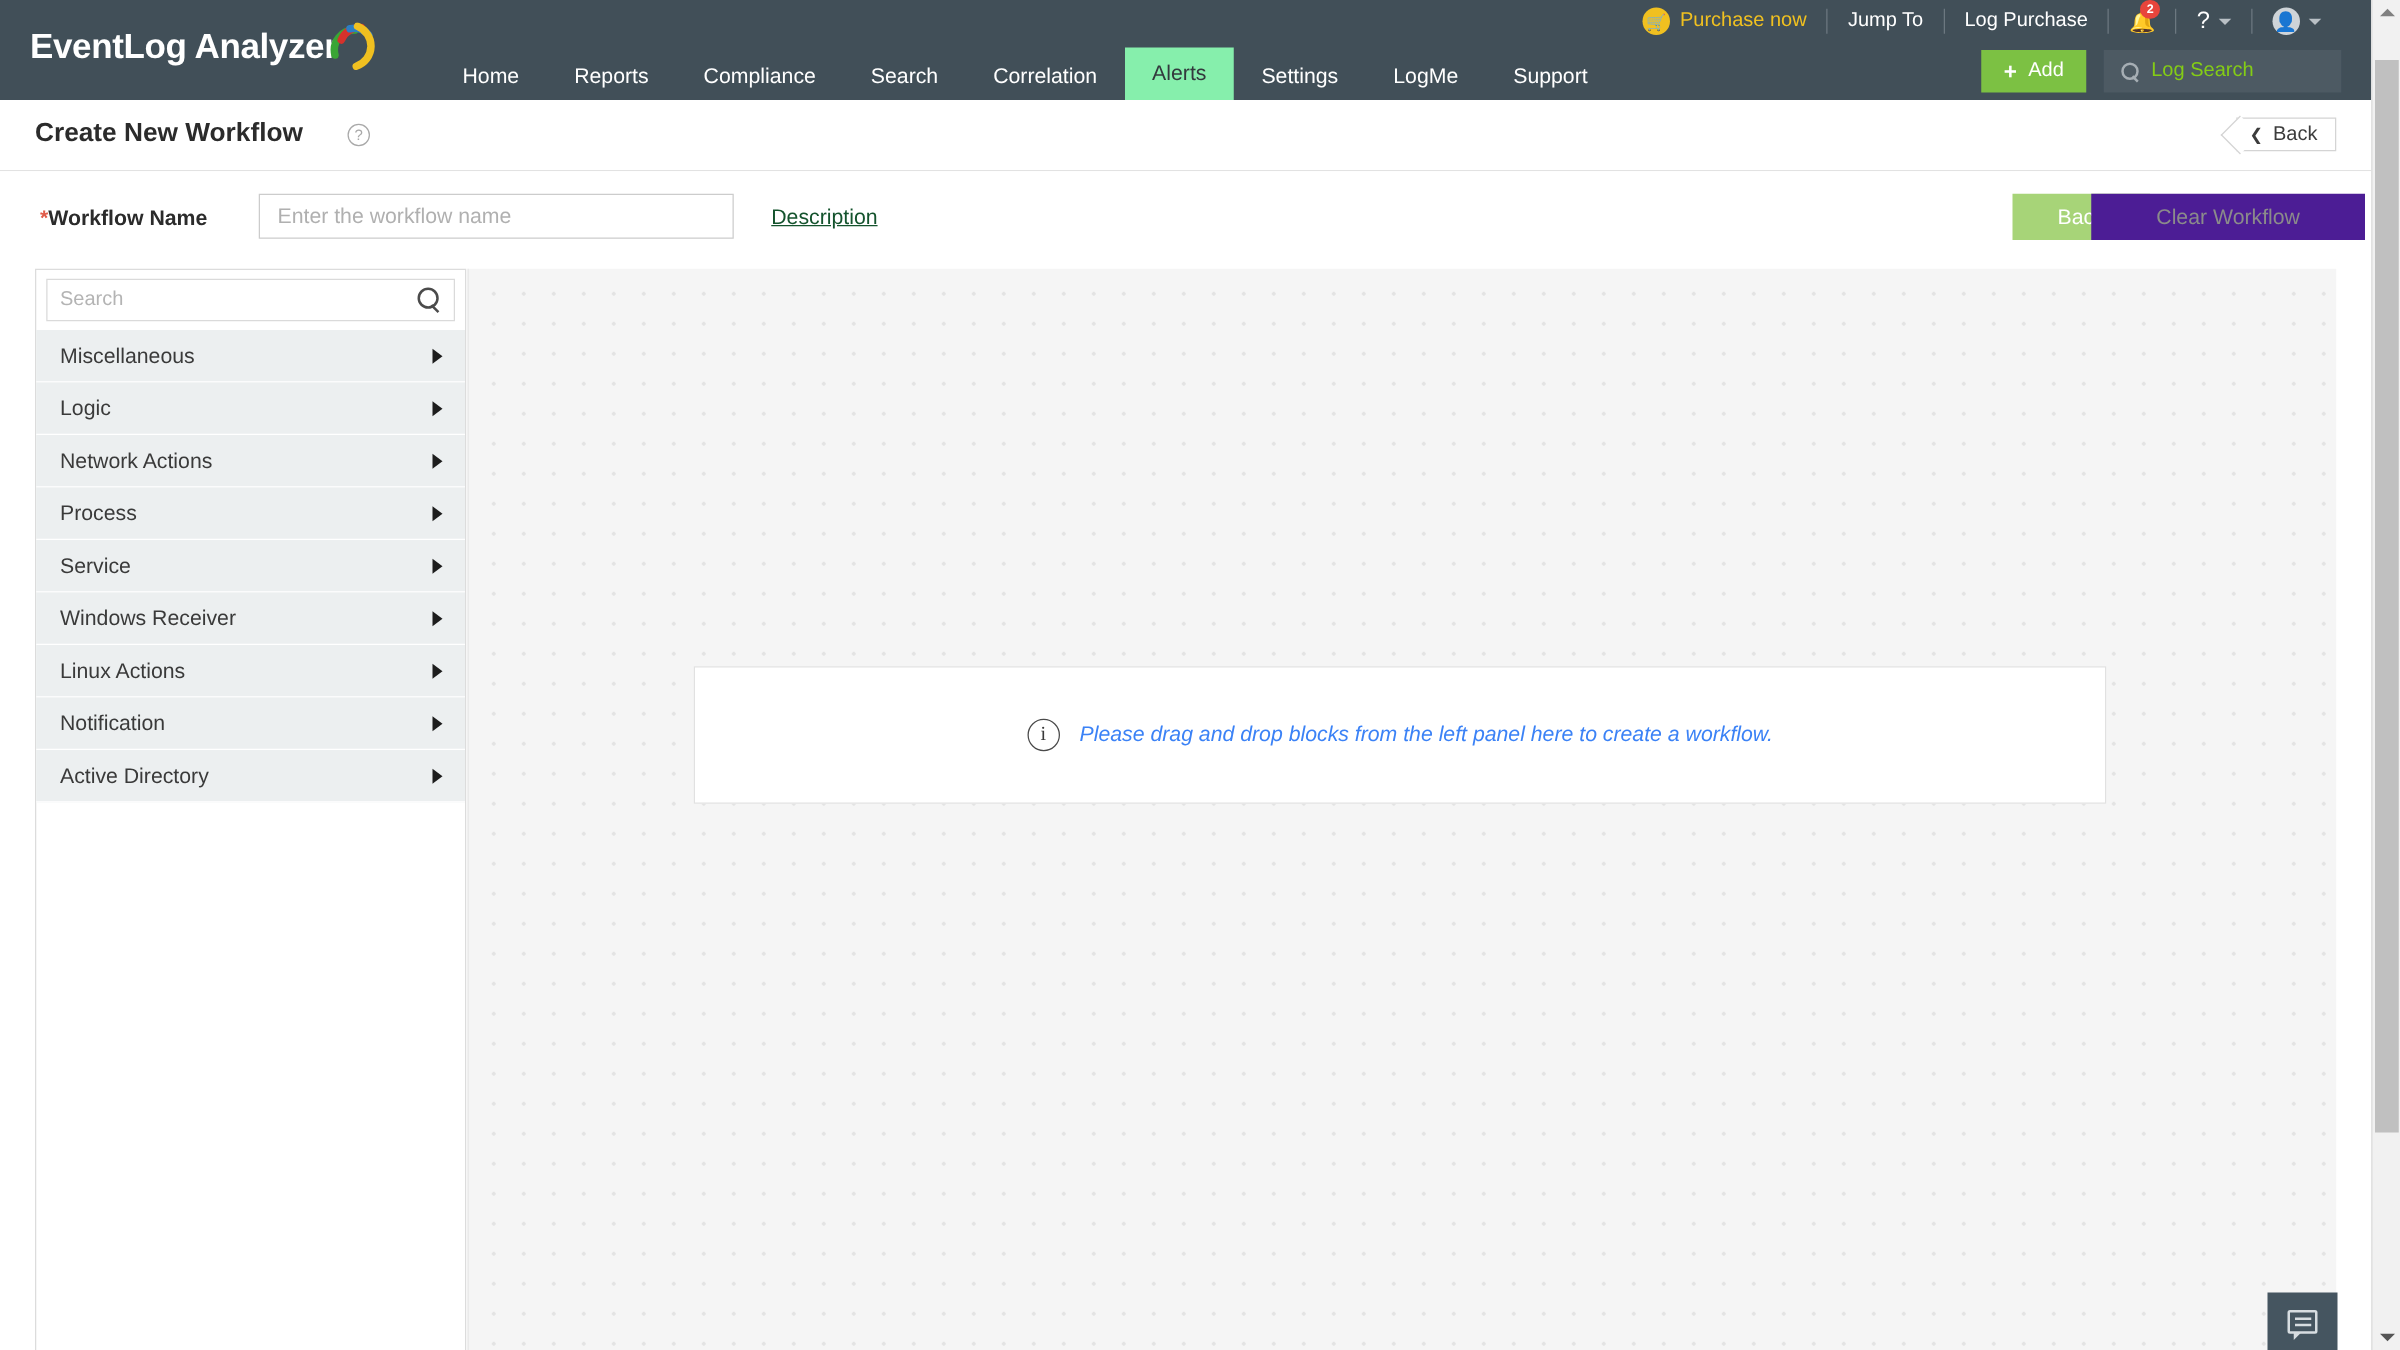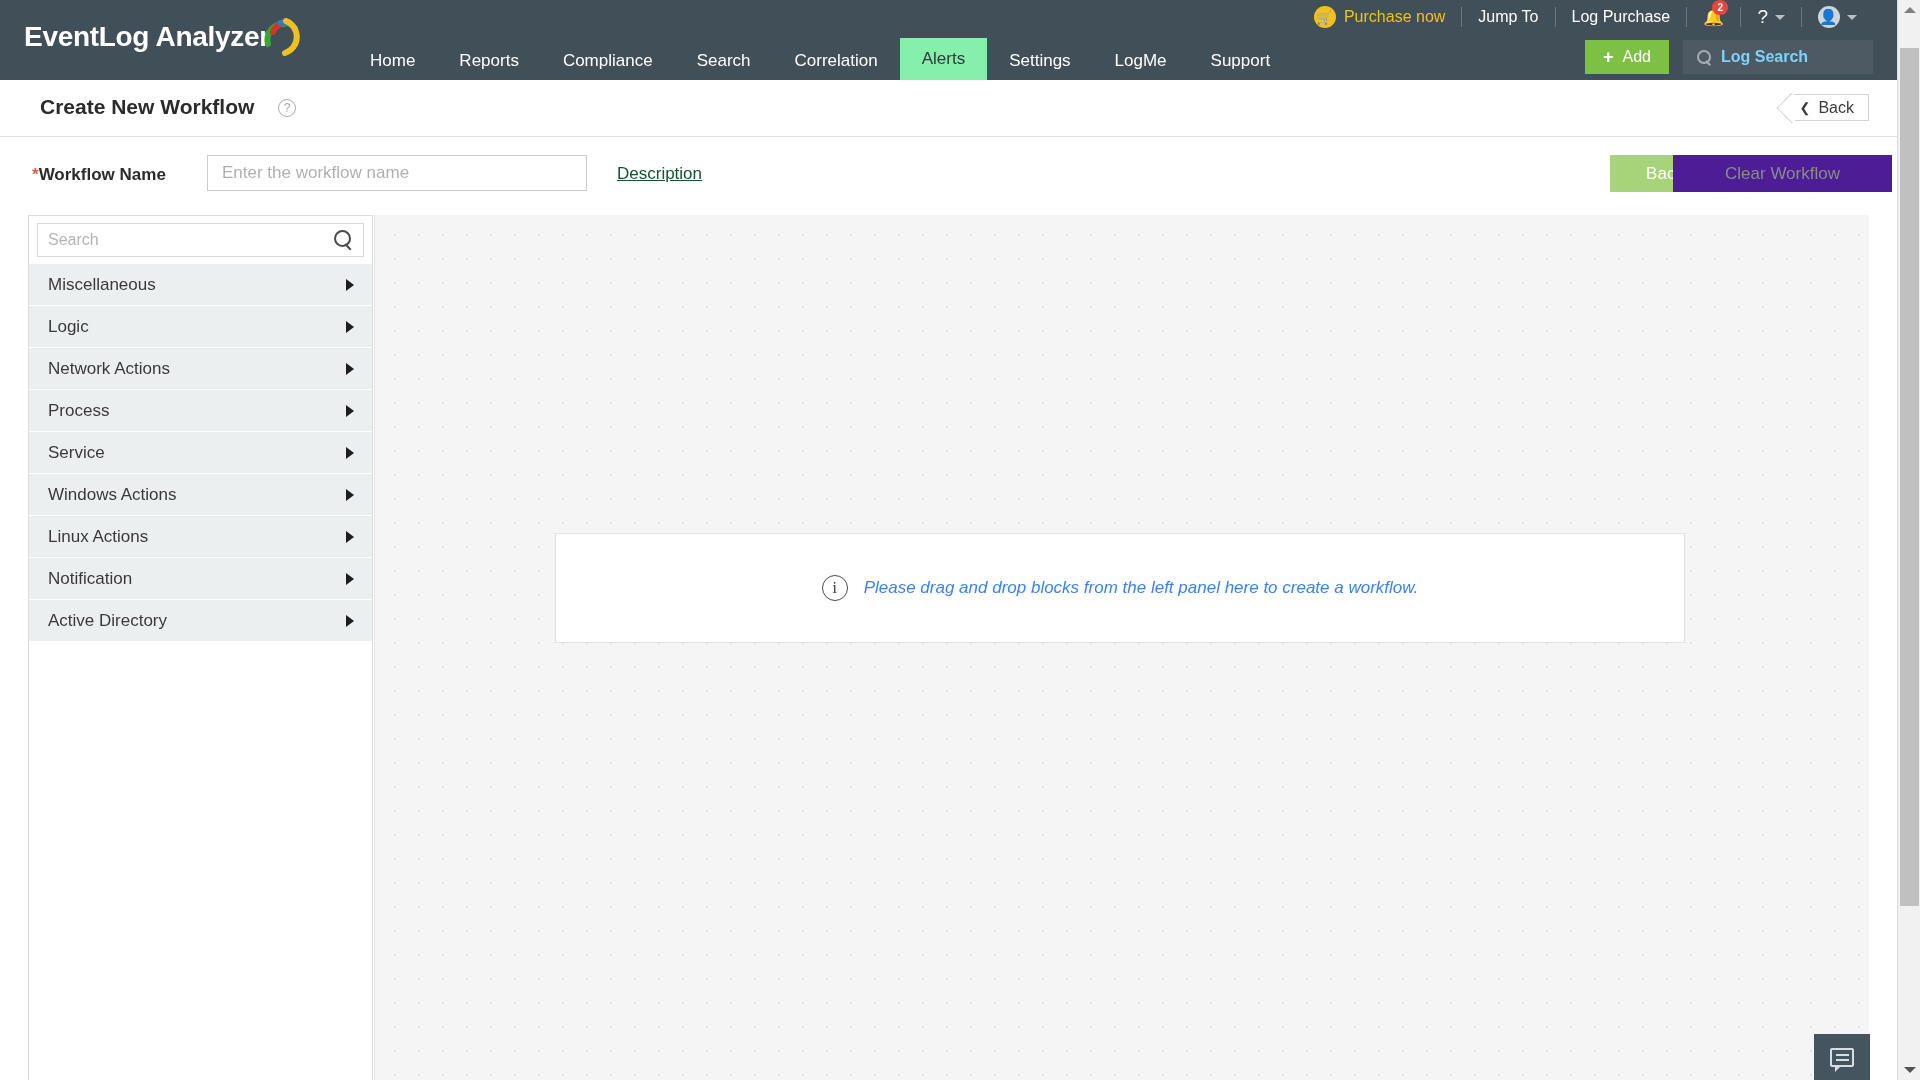--- a/index.html
+++ b/index.html
@@ -105,41 +105,41 @@
     cursor: pointer;
     font-family: "Liberation Sans", sans-serif;
   }
   .add-plus { font-size: 18px; font-weight: bold; line-height: 1; }
   .logsearch {
     background: #4d5a63; height: 34px;
     width: 190px; margin-left: 14px;
     display: flex; align-items: center; gap: 10px;
     padding: 0 14px; cursor: text;
   }
-  .logsearch-ph { color: #7dd3fc; font-size: 16px; font-weight: bold; }
+  .logsearch-ph { color: #84cc16; font-size: 16px; }
   .mag { width: 14px; height: 14px; position: relative; display:inline-block; }
   .mag::before {
     content:''; position:absolute; left:0; top:0;
     width:10px; height:10px; border:2px solid #a6aeb4; border-radius:50%;
   }
   .mag::after {
     content:''; position:absolute; left:9px; top:10px;
     width:6px; height:2px; background:#a6aeb4;
     transform: rotate(45deg); transform-origin: left center;
   }
 
   
   .pagehead {
     position: absolute; left: 0; top: 80px;
     width: 1897px; height: 57px;
     background: #ffffff;
     border-bottom: 1px solid #e2e2e2;
   }
   .page-title {
-    position: absolute; left: 40px; top: 15px;
+    position: absolute; left: 28px; top: 15px;
     font-size: 21px; color: #2b2b2b; font-weight: bold;
   }
   .help-circle {
     position: absolute; left: 278px; top: 19px;
     width: 18px; height: 18px; border-radius: 50%;
     border: 1.5px solid #a9a9a9; color: #a9a9a9;
     font-size: 12px; display: flex; align-items: center; justify-content: center;
     cursor: pointer;
   }
   .back-btn {
@@ -439,21 +439,21 @@
     </div>
     <div class="cat-item">
       <span class="cat-label">Process</span>
       <span class="cat-arrow"></span>
     </div>
     <div class="cat-item">
       <span class="cat-label">Service</span>
       <span class="cat-arrow"></span>
     </div>
     <div class="cat-item">
-      <span class="cat-label">Windows Actions</span>
+      <span class="cat-label">Windows Receiver</span>
       <span class="cat-arrow"></span>
     </div>
     <div class="cat-item">
       <span class="cat-label">Linux Actions</span>
       <span class="cat-arrow"></span>
     </div>
     <div class="cat-item">
       <span class="cat-label">Notification</span>
       <span class="cat-arrow"></span>
     </div>

